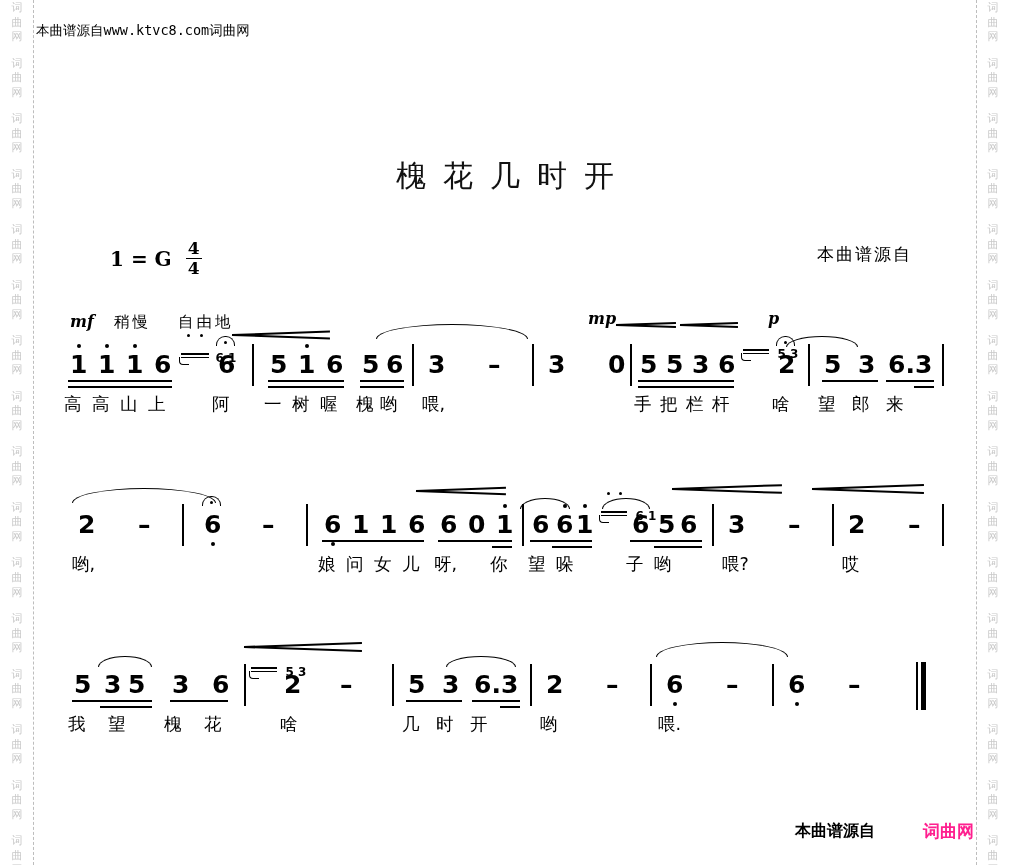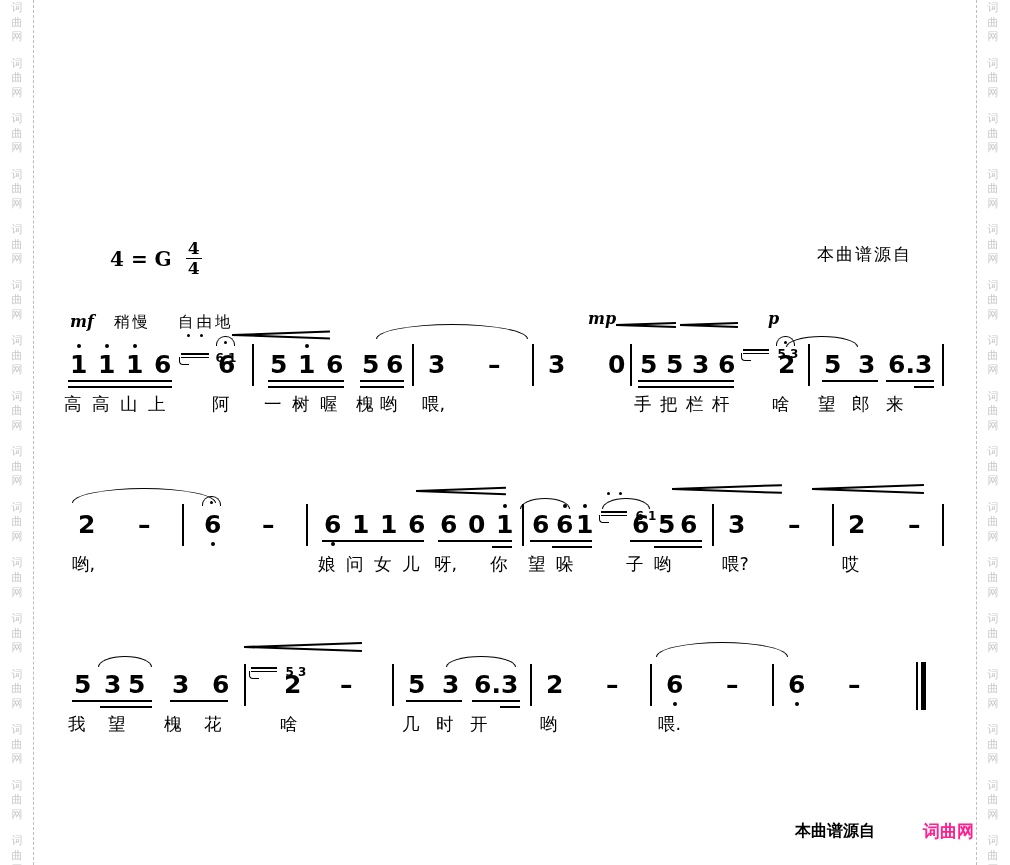--- a/index.html
+++ b/index.html
@@ -345,24 +345,28 @@
       <span>词</span>
       <span>曲</span>
       <span>网</span>
     </div>
   </div>
 <div class="dash-line l"></div>
 <div class="dash-line r"></div>
 
 <div class="sheet">
 
-
+  <div class="head-credit">
+    <span class="cn">本曲谱源自</span><span>www.ktvc8.com</span><span class="cn">词曲网</span>
+  </div>
+
+  <div class="song-title">槐花几时开</div>
 
   <div class="keysig">
-    <span>4 = G</span>
+    <span>1 = G</span>
     <span class="frac">
       <span class="num">4</span>
       <span class="den">4</span>
     </span>
   </div>
 
   <div class="composer">本曲谱源自</div>
 
   <div class="system" style="top:300px;height:120px;">
     <div class="sysrow">

